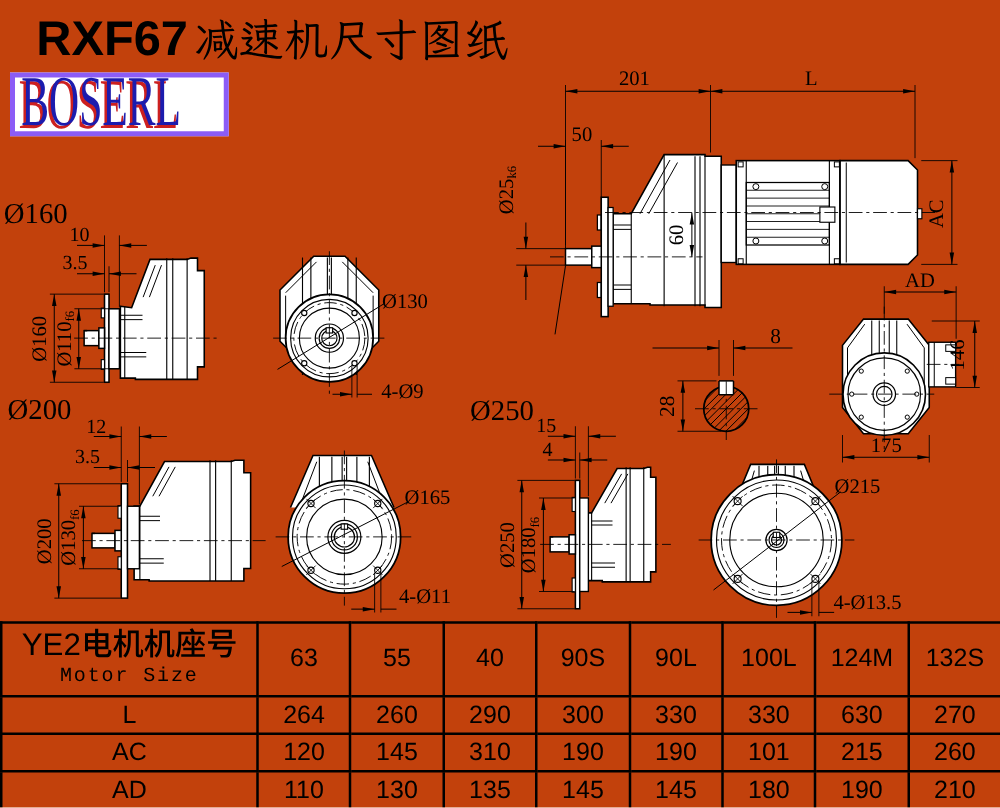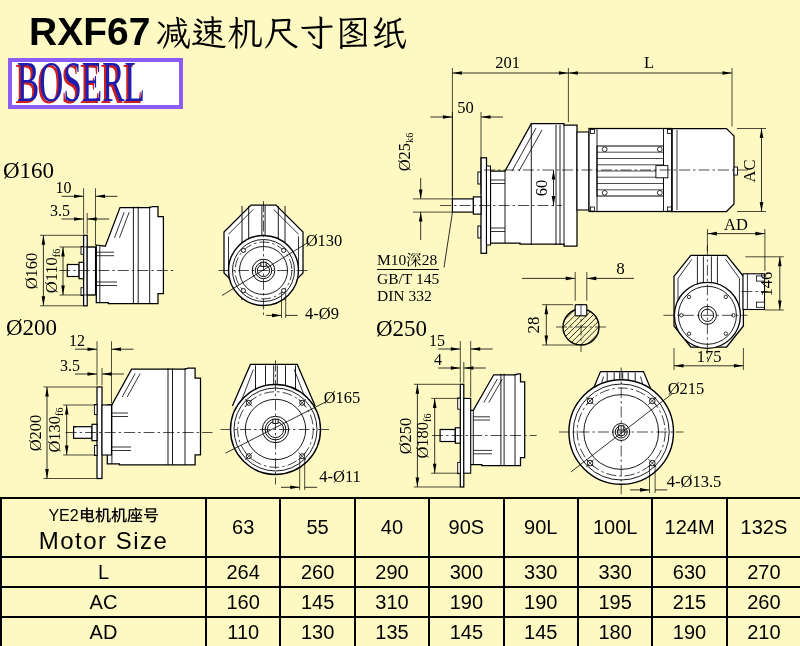--- a/index.html
+++ b/index.html
@@ -1,38 +1,38 @@
 <!DOCTYPE html>
 <html><head>
 <meta charset="utf-8">
 <style>
   html,body { margin:0; padding:0; background:#fff; }
-  .page { position:relative; width:800px; height:646px; background:#fef9c3; overflow:hidden;
+  .page { position:relative; width:800px; height:646px; background:#c2410c; overflow:hidden;
           font-family:"Liberation Serif", serif; color:#000; }
   .title { position:absolute; left:29px; top:10px; white-space:nowrap; }
   .title .model { font-family:"Liberation Sans", sans-serif; font-weight:bold; font-size:39px; letter-spacing:0px; }
   .title .cn { font-size:36px; margin-left:5px; letter-spacing:0.8px; }
   .logo { position:absolute; left:8px; top:58px; width:139px; height:43px; border:4px solid #8b5cf6;
            background:#fff;padding-left:28px; }
   .logo .t { position:absolute; left:5px; top:-13px; width:240px; font-family:"Liberation Serif",serif;
               font-size:57px; transform:scaleX(0.585); transform-origin:0 0; }
   .logo .red { color:#cc2020; left:3px; top:-11.5px; }
   .logo .blue { color:#1c1cae; }
   .biglabel { position:absolute; font-size:23px; font-family:"Liberation Serif",serif; }
   .note { position:absolute; left:377px; top:251px; font-size:15.5px; line-height:17.5px; }
   .note .u { border-bottom:1px solid #000; padding-bottom:0px; }
   svg.draw { position:absolute; left:0; top:0; }
   .cg { width:1em; height:1em; display:inline-block; vertical-align:-0.13em; fill:currentColor; }
   .dimtab { position:absolute; left:0px; top:497px; width:799px; border-collapse:collapse;
              table-layout:fixed; font-family:"Liberation Sans", sans-serif; font-size:20px; }
   .dimtab td { border:2px solid #000; text-align:center; vertical-align:middle; padding:0;
                 height:28.2px; }
   .dimtab td.hd { height:57px; }
-  .hcn { font-size:16px; line-height:26px; }
-  .hen { font-family:Liberation Sans, sans-serif; font-size:24px; line-height:24px; letter-spacing:1.5px; }
+  .hcn { font-size:25px; line-height:26px; }
+  .hen { font-family:Liberation Mono, monospace; font-size:16px; line-height:24px; letter-spacing:1.5px; }
   .hidden { position:absolute; width:0; height:0; overflow:hidden; }
 </style>
 </head>
 <body>
 
 <svg class="hidden" aria-hidden="true">
     <defs>
       <symbol id="k_51cf" viewBox="0 0 1000 1000">
         <path d="M952 676Q940 676 935 712Q925 797 913 844Q901 890 895 890Q889 890 852 842Q816 793 772 690Q804 637 841 554Q878 472 878 452Q878 433 838 411Q823 404 818 404Q812 404 812 410V414Q814 418 814 424V440Q814 450 798 502Q782 555 747 623Q717 545 693 384Q688 351 686 340L876 329Q903 327 903 315Q903 301 875 282Q864 274 858 274Q852 274 842 278Q832 281 824 282Q816 282 806 283L680 291Q670 226 661 108Q659 89 631 82Q603 74 589 74Q575 74 575 80Q575 85 584 93Q592 101 596 112Q599 122 602 148Q605 174 610 214Q614 255 619 295L405 308Q353 282 338 282Q324 282 324 290Q324 294 326 299L332 313Q342 340 342 407V476Q342 523 335 597Q321 760 225 936Q217 951 217 960Q217 969 223 969Q229 969 250 948Q271 927 298 886Q324 846 348 788Q373 729 388 651Q404 573 404 401V356L626 343Q642 444 659 526Q676 608 708 690Q641 800 541 907Q526 923 526 930Q526 938 532 938Q539 938 570 916Q600 894 644 852Q687 809 732 748Q767 828 797 872Q859 963 905 963Q923 963 936 948Q950 933 954 900Q966 808 966 742Q966 676 952 676ZM787 239Q803 256 813 256Q823 256 834 241Q844 226 844 221Q844 209 786 160Q727 112 714 112Q702 112 694 123Q686 134 686 142Q686 149 695 156Q743 192 787 239ZM446 438 424 435Q418 435 418 439Q418 443 424 459Q435 487 459 487L472 486L614 479Q635 477 635 465Q635 453 620 440Q605 426 598 426Q591 426 583 430Q575 434 563 434L466 437ZM591 555 498 561Q456 549 444 549Q431 549 431 554Q431 559 437 569Q443 579 444 603L450 714V725L447 758Q447 770 462 780Q478 791 488 791Q504 791 504 774V771L503 754L612 748Q623 747 630 745Q638 743 638 734Q638 726 621 702L632 598Q633 593 635 589Q637 585 637 579Q637 573 626 564Q615 554 603 554ZM577 600 571 706 501 709 497 605ZM274 344Q274 335 222 287Q171 239 146 222Q121 205 115 205Q109 205 97 216Q85 228 85 236Q85 243 88 248Q92 252 126 281Q160 310 194 348Q227 386 234 386Q242 386 250 379Q274 360 274 344ZM111 832H115Q127 832 136 822Q144 811 179 756Q214 700 264 600Q313 500 313 483Q313 466 306 466Q293 466 274 496Q174 656 96 754Q80 774 64 782Q49 789 49 796Q49 798 62 812Q75 826 111 832Z"></path>
       </symbol>
@@ -90,27 +90,20 @@
           <use href="#k_7eb8"></use>
         </svg></span>
   </div>
   <div class="logo">
     <div class="t red">BOSERL</div>
     <div class="t blue">BOSERL</div>
   </div>
   <div class="biglabel" style="left:3px;top:158px;">Ø160</div>
   <div class="biglabel" style="left:6px;top:315px;">Ø200</div>
   <div class="biglabel" style="left:376px;top:316px;">Ø250</div>
-  <div class="note">
-    <div class="u"><span>M10</span><span><svg class="cg" viewBox="0 0 1000 1000">
-            <use href="#m_6df1"></use>
-          </svg></span><span>28</span></div>
-    <div>GB/T 145</div>
-    <div>DIN 332</div>
-  </div>
 
   <svg class="draw" width="800" height="646" viewBox="0 0 800 646">
 <path d="M 96.3 245 L 105.3 246.2 L 120 207.5 L 149.7 207.5 L 152.7 206.5 L 158.0 206.5 L 158.0 216.5 L 163.4 216.5 L 163.4 293.5 L 158.0 293.5 L 158.0 303.5 L 108.3 303.5 L 108.3 302.5 L 96.3 302.5 Z" fill="#fff" stroke="#000" stroke-width="1.25"></path>
 <line x1="133.4" y1="206.5" x2="133.4" y2="303.5" stroke="#000" stroke-width="0.9"></line>
 <line x1="138.2" y1="206.5" x2="138.2" y2="303.5" stroke="#000" stroke-width="0.9"></line>
 <line x1="149.7" y1="206.5" x2="149.7" y2="303.5" stroke="#000" stroke-width="0.9"></line>
 <line x1="114.5" y1="237.7" x2="124.2" y2="212.1" stroke="#000" stroke-width="0.8"></line>
 <line x1="119.5" y1="237.7" x2="129.2" y2="212.1" stroke="#000" stroke-width="0.8"></line>
 <line x1="96.3" y1="252.2" x2="114.0" y2="252.2" stroke="#000" stroke-width="0.8"></line>
 <line x1="96.3" y1="255.7" x2="114.0" y2="255.7" stroke="#000" stroke-width="0.8"></line>
@@ -550,26 +543,26 @@
           <td>260</td>
           <td>290</td>
           <td>300</td>
           <td>330</td>
           <td>330</td>
           <td>630</td>
           <td>270</td>
         </tr>
         <tr>
           <td class="rl">AC</td>
-          <td>160</td>
+          <td>120</td>
           <td>145</td>
           <td>310</td>
           <td>190</td>
           <td>190</td>
-          <td>195</td>
+          <td>101</td>
           <td>215</td>
           <td>260</td>
         </tr>
         <tr>
           <td class="rl">AD</td>
           <td>110</td>
           <td>130</td>
           <td>135</td>
           <td>145</td>
           <td>145</td>

